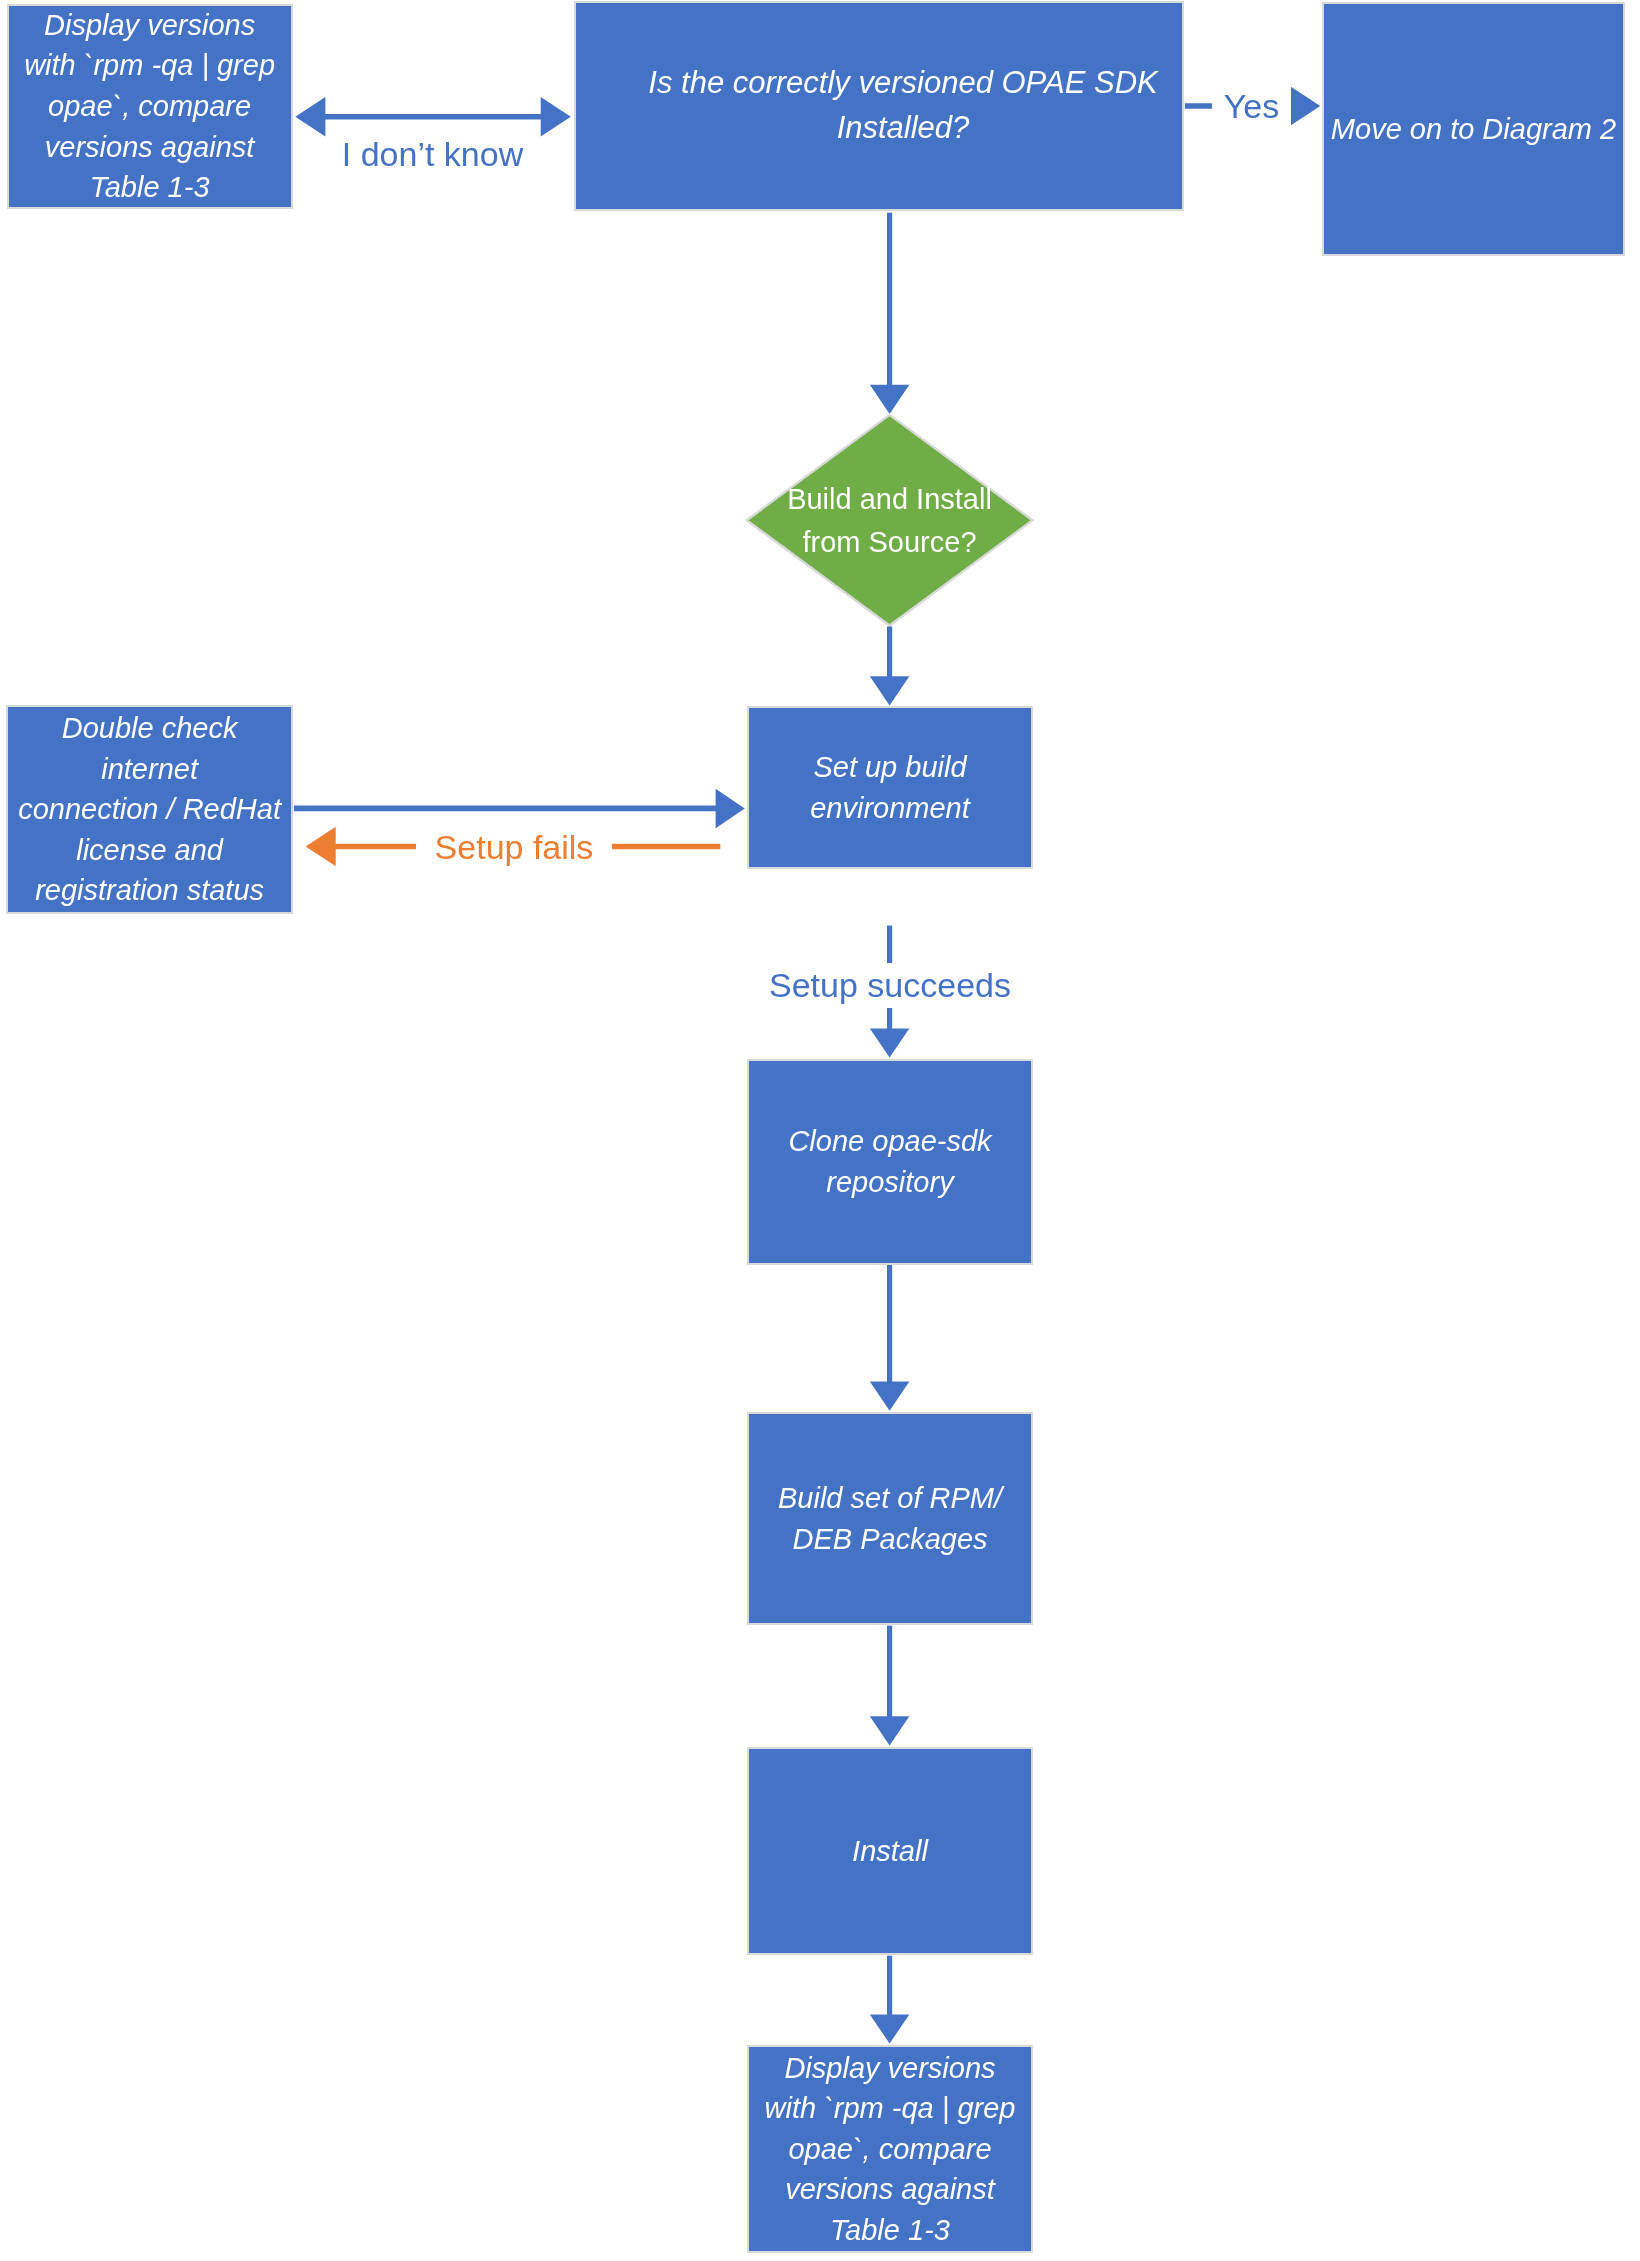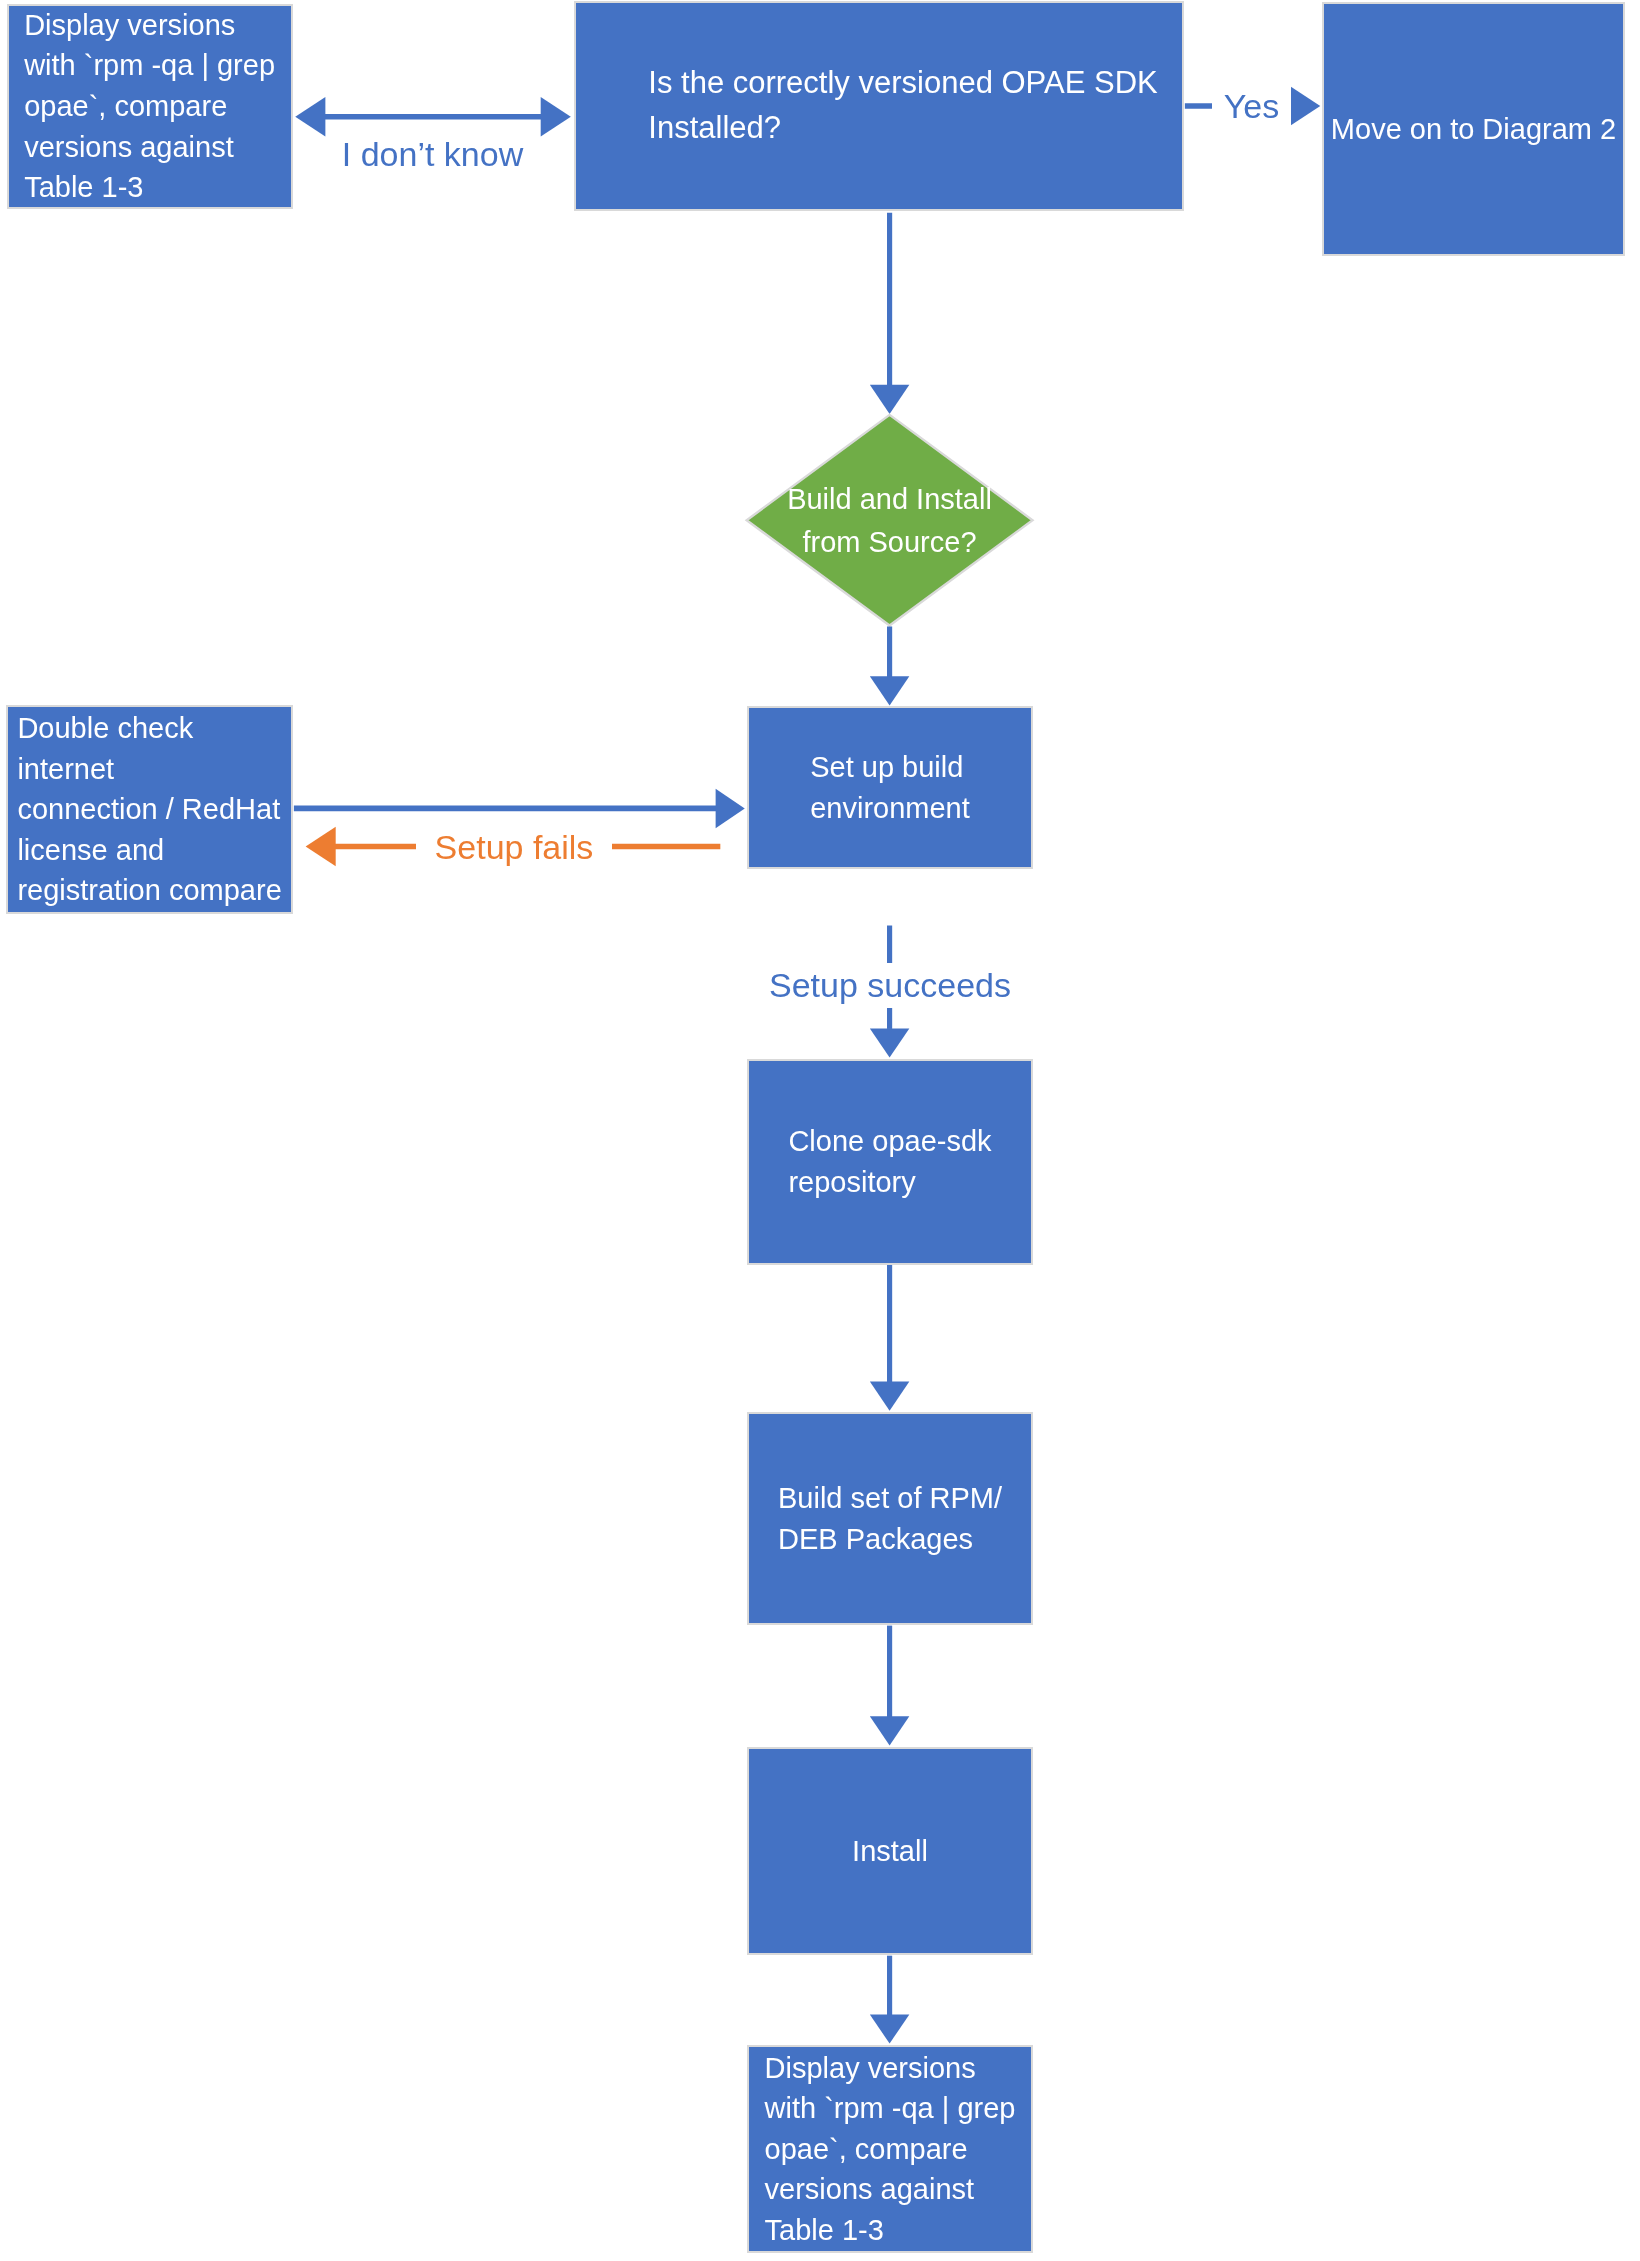--- a/index.html
+++ b/index.html
@@ -17,27 +17,27 @@
   #canvas{position:relative;width:1640px;height:2261px;background:var(--background);overflow:hidden;}
   #edges-layer{position:absolute;left:0;top:0;}
   .arrow-line{stroke:var(--arrow-blue);fill:none;}
   .arrow-head{fill:var(--arrow-blue);stroke:none;}
   .orange-line{stroke:var(--arrow-orange);fill:none;}
   .orange-head{fill:var(--arrow-orange);stroke:none;}
   .decision-shape{fill:var(--decision-fill);stroke:var(--border-gray);stroke-width:5;}
   .node{
     position:absolute;
     display:flex;align-items:center;justify-content:center;
-    text-align:left;
+    text-align:center;
     color:var(--node-text);
     background:var(--process-fill);
     border:2.4px solid var(--border-gray);
     box-sizing:border-box;
     white-space:pre-line;
-    font-size:29px;line-height:1.40;
+    font-size:29px;line-height:1.40;font-style:italic;
   }
   .node.wide{font-size:31px;line-height:1.45;padding-left:48px;}
   .diamond-label{
     position:absolute;
     display:flex;align-items:center;justify-content:center;
     text-align:center;
     color:var(--node-text);
     white-space:pre-line;
     font-size:29px;line-height:1.48;
   }
@@ -100,21 +100,21 @@
 
   <div class="node wide" style="left:574px;top:1.4px;width:610px;height:210px;">Is the correctly versioned OPAE SDK
 Installed?</div>
 
   <div class="node" style="left:1322px;top:2.4px;width:303px;height:254px;">Move on to Diagram 2</div>
 
   <div class="node" style="left:6.1px;top:705px;width:287px;height:209px;">Double check
 internet
 connection / RedHat
 license and
-registration compare</div>
+registration status</div>
 
   <div class="node" style="left:747px;top:706px;width:286px;height:163px;">Set up build
 environment</div>
 
   <div class="node" style="left:747px;top:1059px;width:286px;height:206px;">Clone opae-sdk
 repository</div>
 
   <div class="node" style="left:747px;top:1412px;width:286px;height:213px;">Build set of RPM/
 DEB Packages</div>
 

